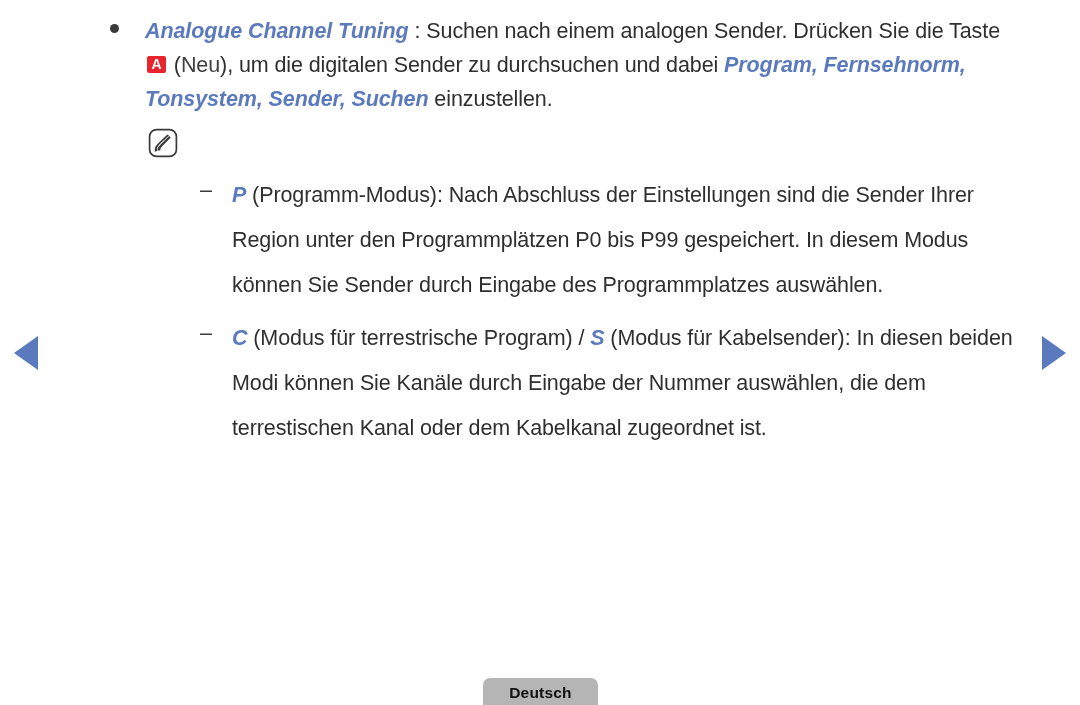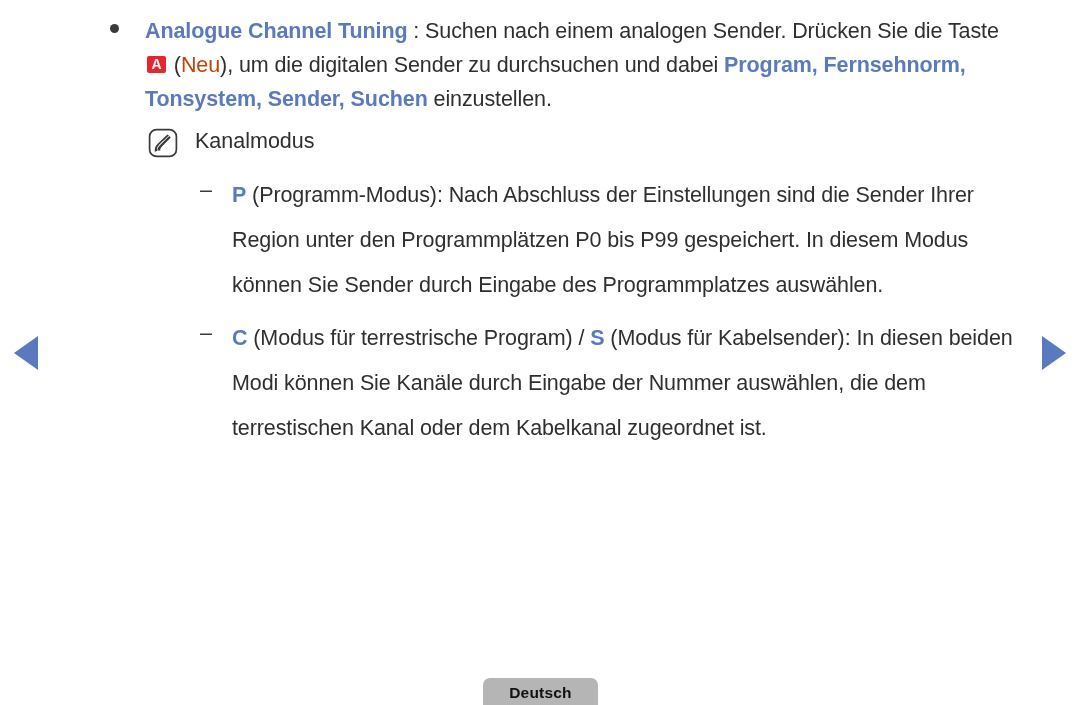--- a/index.html
+++ b/index.html
@@ -79,23 +79,24 @@
   .para.lvl1 {
     position: absolute;
     left: 145px;
     top: 14px;
     width: 880px;
   }
 
   .blue-bold {
     color: #5b79bd;
     font-weight: bold;
+    font-style: italic;
   }
   .blue {
-    color: #c2410c;
+    color: #404040;
   }
 
   
   .key-badge {
     display: inline-block;
     background: #e8252c;
     color: #ffffff;
     font-weight: bold;
     font-size: 14px;
     line-height: 17px;
@@ -191,21 +192,20 @@
 
     <div class="note-row">
       <span class="note-icon">
         <svg viewBox="0 0 30 30" width="30" height="30" xmlns="http://www.w3.org/2000/svg">
           <rect x="1.6" y="1.6" width="26.8" height="26.8" rx="7" ry="7" fill="none" stroke="#3a3a3a" stroke-width="1.7"></rect>
           <path d="M19.5 6.4 C19.5 6.4 11.0 14.2 8.6 17.0 C7.2 18.6 6.6 20.6 6.9 22.6 L9.0 22.6 C8.6 20.8 9.0 19.2 10.2 17.9 C12.6 15.2 21.0 7.6 21.0 7.6 Z" fill="#3a3a3a"></path>
           <path d="M21.4 8.1 C21.4 8.1 13.2 15.8 10.9 18.5 C9.7 19.9 9.3 21.2 9.6 22.6 L12.4 22.6 C12.1 21.5 12.4 20.4 13.4 19.3 C15.6 16.8 22.8 9.6 22.8 9.6 Z" fill="#3a3a3a"></path>
           <path d="M8.4 21.0 C7.2 21.4 6.6 22.3 6.5 23.6 C7.8 23.6 8.9 23.2 9.4 22.2 Z" fill="#3a3a3a"></path>
         </svg>
       </span>
-      <span class="note-text">Kanalmodus</span>
     </div>
 
     <div class="dash-item" id="dash-p">
       <span class="dash-mark">–</span>
       <div class="dash-body"><span class="blue-bold">P</span><span> (Programm-Modus): Nach Abschluss der Einstellungen sind die Sender Ihrer Region unter den Programmplätzen P0 bis P99 gespeichert. In diesem Modus können Sie Sender durch Eingabe des Programmplatzes auswählen.</span></div>
     </div>
 
     <div class="dash-item" id="dash-cs">
       <span class="dash-mark">–</span>
       <div class="dash-body"><span class="blue-bold">C</span><span> (Modus für terrestrische Program) / </span><span class="blue-bold">S</span><span> (Modus für Kabelsender): In diesen beiden Modi können Sie Kanäle durch Eingabe der Nummer auswählen, die dem terrestischen Kanal oder dem Kabelkanal zugeordnet ist.</span></div>

